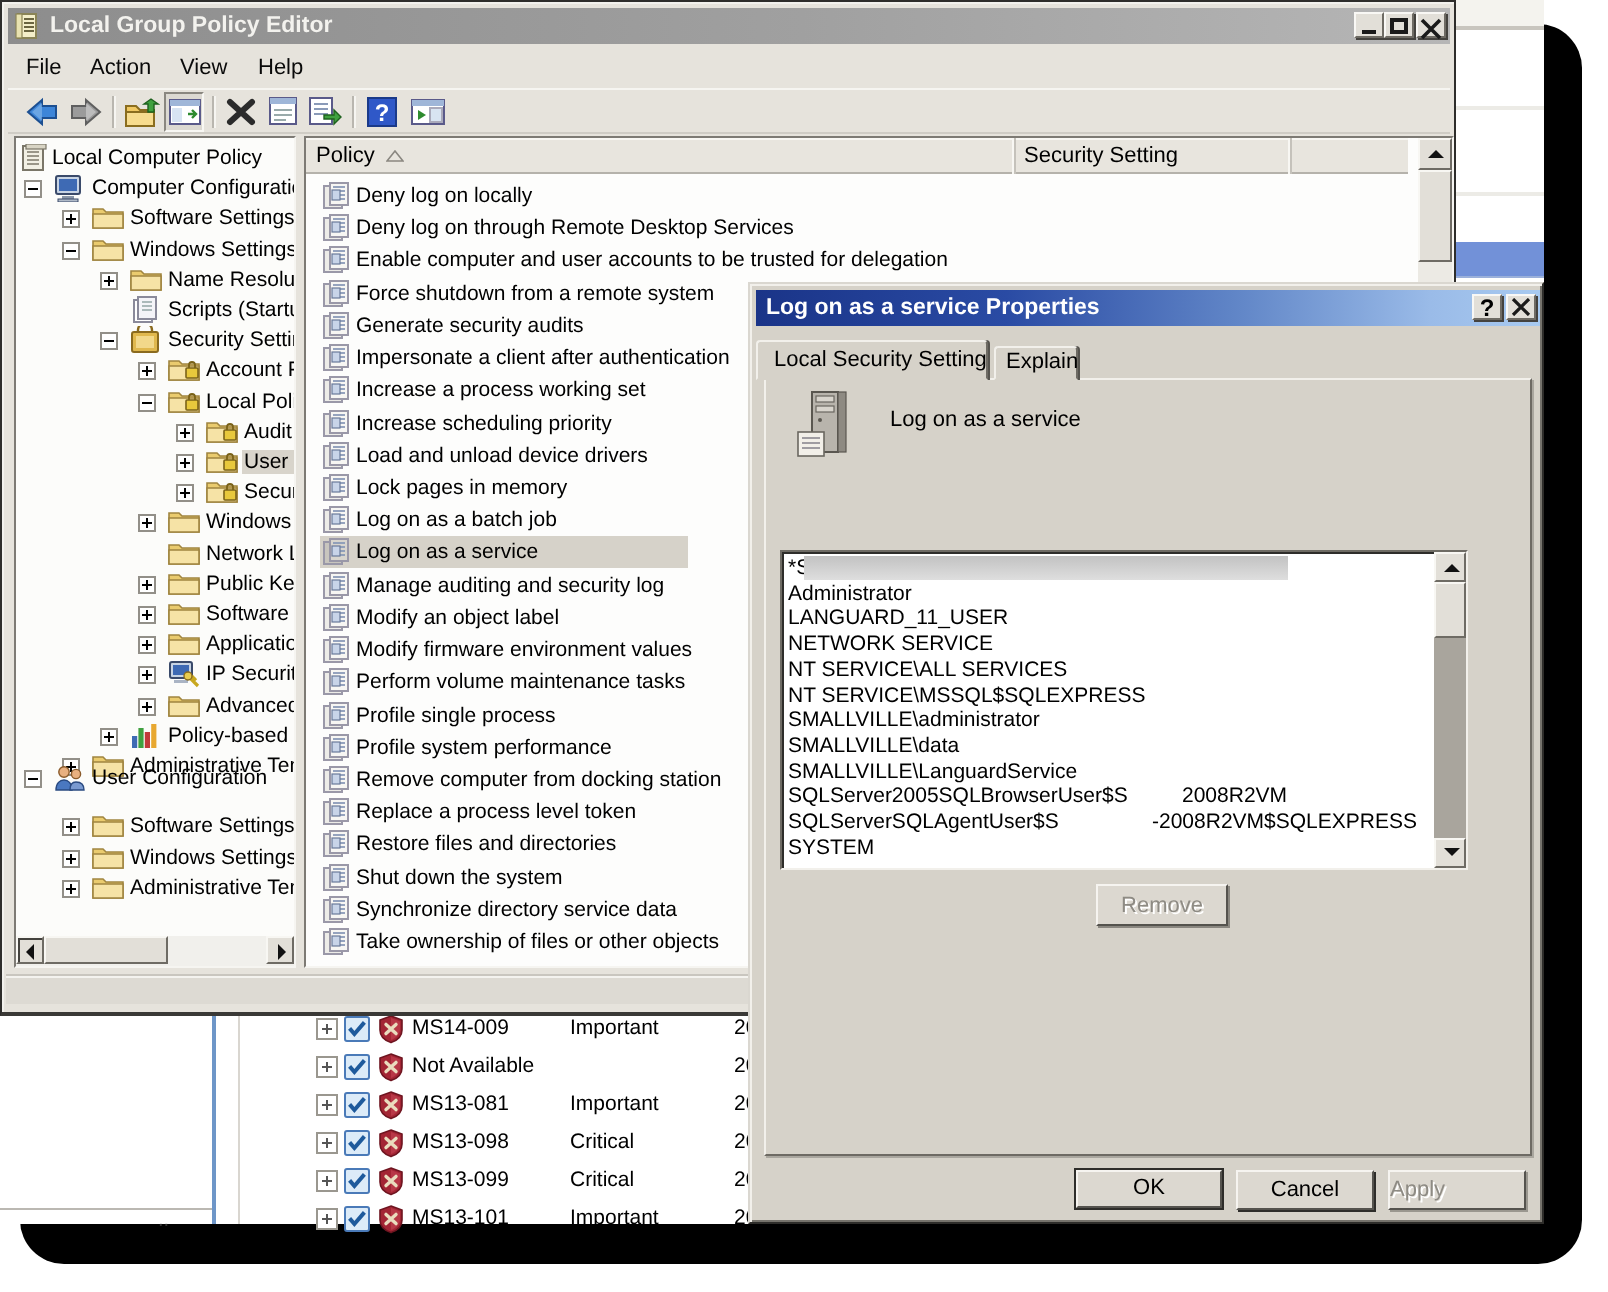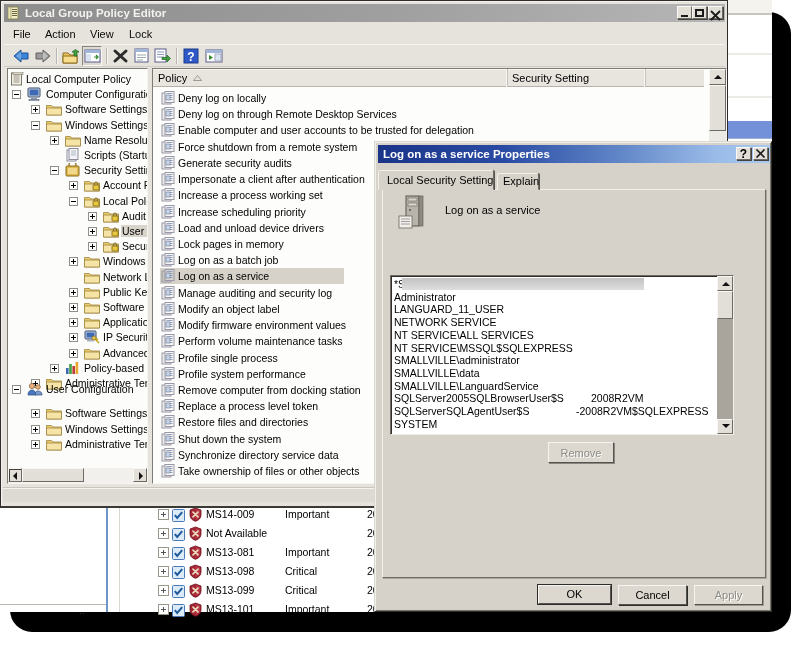--- a/index.html
+++ b/index.html
@@ -138,21 +138,21 @@
 <div class="abs" style="left:691px;top:5px;width:15px;height:13px;background:#E2DFD8;border:1px solid;border-color:#f9f8f5 #6e6b64 #6e6b64 #f9f8f5;box-shadow:1px 1px 0 #44423e;">
         <div class="abs" style="left:2px;top:2px;width:9px;height:8px;border:2px solid #1a1a1a;border-top-width:2px;"></div>
       </div>
 <div class="abs" style="left:707px;top:5px;width:15px;height:13px;background:#E2DFD8;border:1px solid;border-color:#f9f8f5 #6e6b64 #6e6b64 #f9f8f5;box-shadow:1px 1px 0 #44423e;"><svg width="13" height="11" viewBox="0 0 13 11">
           <path d="M2 1 L11 10 M11 1 L2 10" stroke="#1a1a1a" stroke-width="1.8"></path>
         </svg></div>
 <div class="abs" style="left:3px;top:21px;width:721px;height:22px;font-size:11px;color:#0a0a0a;">
 <span class="abs" style="left:9px;top:6px;">File</span>
 <span class="abs" style="left:41px;top:6px;">Action</span>
 <span class="abs" style="left:86px;top:6px;">View</span>
-<span class="abs" style="left:125px;top:6px;">Lock</span>
+<span class="abs" style="left:125px;top:6px;">Help</span>
 </div>
 <div class="abs" style="left:3px;top:43px;width:721px;height:23px;border-top:1px solid #f6f5f1;border-bottom:1px solid #cfccc5;">
 <div class="abs" style="left:8px;top:3px;width:18px;height:17px;"><svg width="18" height="16" viewBox="0 0 18 16">
             <path d="M9 2 L2 8 L9 14 L9 11 L16 11 L16 5 L9 5 Z" fill="#3D85D8" stroke="#1c4f91" stroke-width="1"></path>
             <path d="M9 3.5 L4 8 L9 12.5" fill="#7FB2E8" opacity="0.7"></path>
           </svg></div>
 <div class="abs" style="left:30px;top:3px;width:18px;height:17px;"><svg width="18" height="16" viewBox="0 0 18 16">
             <path d="M9 2 L16 8 L9 14 L9 11 L2 11 L2 5 L9 5 Z" fill="#9B9B9B" stroke="#5f5f5f" stroke-width="1"></path>
             <path d="M9 3.5 L14 8 L9 12.5" fill="#C4C4C4" opacity="0.8"></path>
           </svg></div>
@@ -915,15 +915,15 @@
               <div class="abs" style="left:4px;top:4px;width:0;height:0;border:4px solid transparent;border-top-color:#111;border-bottom-width:0;"></div>
             </div>
 </div>
 </div>
 <div class="abs" style="left:165px;top:252px;width:66px;height:21px;background:#DCD8D0;border:1px solid;border-color:#F6F4F0 #55534E #55534E #F6F4F0;box-shadow:1px 1px 0 #8a8780;text-align:center;font-size:11px;line-height:20px;color:#8E8B84;text-shadow:1px 1px 0 #fff;">Remove</div>
 </div>
 <div class="abs" style="left:162px;top:442px;width:75px;height:21px;background:#2E2D2A;padding:1px;">
         <div style="width:73px;height:19px;background:#DCD8D0;border:1px solid;border-color:#F6F4F0 #55534E #55534E #F6F4F0;text-align:center;font-size:11px;line-height:17px;color:#000;">OK</div>
       </div>
 <div class="abs" style="left:243px;top:443px;width:69px;height:20px;background:#DCD8D0;border:1px solid;border-color:#F6F4F0 #55534E #55534E #F6F4F0;box-shadow:1px 1px 0 #2E2D2A;text-align:center;font-size:11px;line-height:18px;color:#000;">Cancel</div>
-<div class="abs" style="left:319px;top:443px;width:69px;height:20px;background:#DCD8D0;border:1px solid;border-color:#F6F4F0 #55534E #55534E #F6F4F0;box-shadow:1px 1px 0 #9a978f;text-align:center;font-size:11px;line-height:18px;color:#8E8B84;text-shadow:1px 1px 0 #fff;">Apply</div>
+<div class="abs" style="left:319px;top:443px;width:69px;height:20px;background:#DCD8D0;border:1px solid;border-color:#F6F4F0 #55534E #55534E #F6F4F0;box-shadow:1px 1px 0 #9a978f;text-align:left;font-size:11px;line-height:18px;color:#8E8B84;text-shadow:1px 1px 0 #fff;">Apply</div>
 </div>
 </div>
 
 </body></html>

